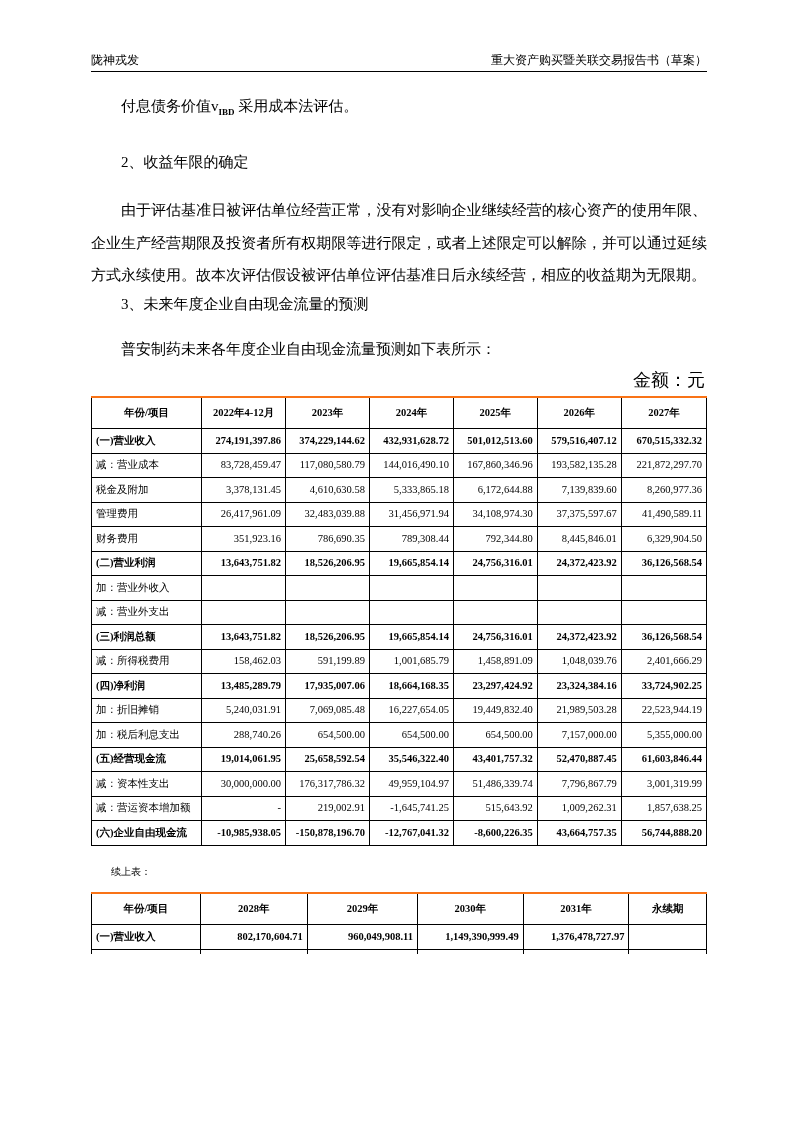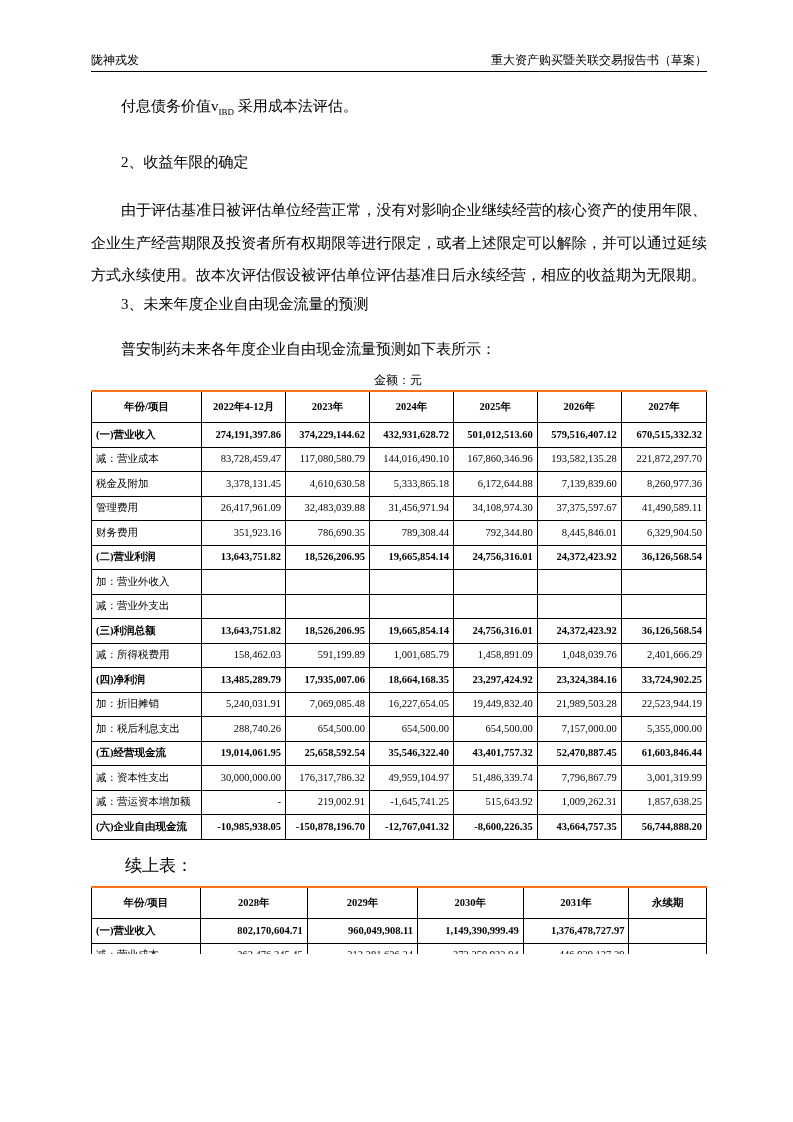--- a/index.html
+++ b/index.html
@@ -44,27 +44,27 @@
   .para.justify {
     text-align: justify;
     line-height: 32.5px;
   }
   .p1 { margin-bottom: 30px; }
   .h2 { margin-bottom: 22px; }
   .p2 { margin-bottom: 2px; }
   .h3 { margin-bottom: 25px; }
   .p3 { margin-bottom: 14px; }
 
-  .sub { font-size: 9px; vertical-align: sub; }
+  .sub { font-size: 9px; vertical-align: sub; font-weight: bold; }
 
   .unit-label {
-    text-align: center;
-    font-size: 12px;
+    text-align: right;
+    font-size: 18px;
     line-height: 14px;
-    margin-bottom: 3px;
+    margin-bottom: 9px;
     padding-right: 2px;
   }
 
   table.fin-table {
     width: 100%;
     border-collapse: collapse;
     table-layout: fixed;
     border-top: 2px solid #f97316;
     margin-bottom: 16px;
   }
@@ -82,21 +82,21 @@
     padding: 10px 2px;
   }
   table.fin-table td {
     padding: 6.5px 4px;
   }
   table.fin-table td.label-cell { text-align: left; }
   table.fin-table td.num-cell { text-align: right; }
   table.fin-table tr.bold td { font-weight: bold; }
 
   .continue-label {
-    font-size: 17px;
+    font-size: 10px;
     line-height: 20px;
     text-indent: 2em;
     margin-bottom: 10px;
   }
 
   .doc-footer {
     position: absolute;
     top: 1038px;
     left: 0;
     width: 100%;

